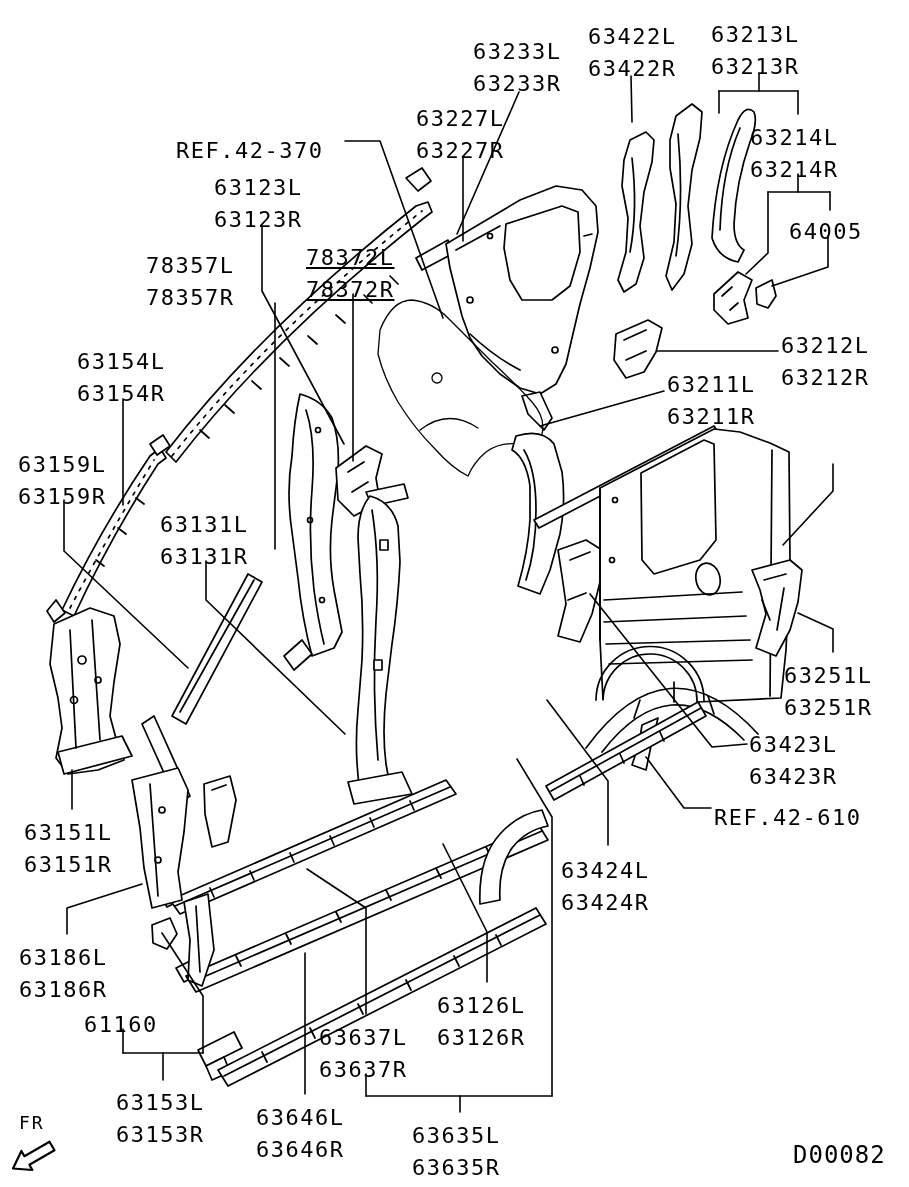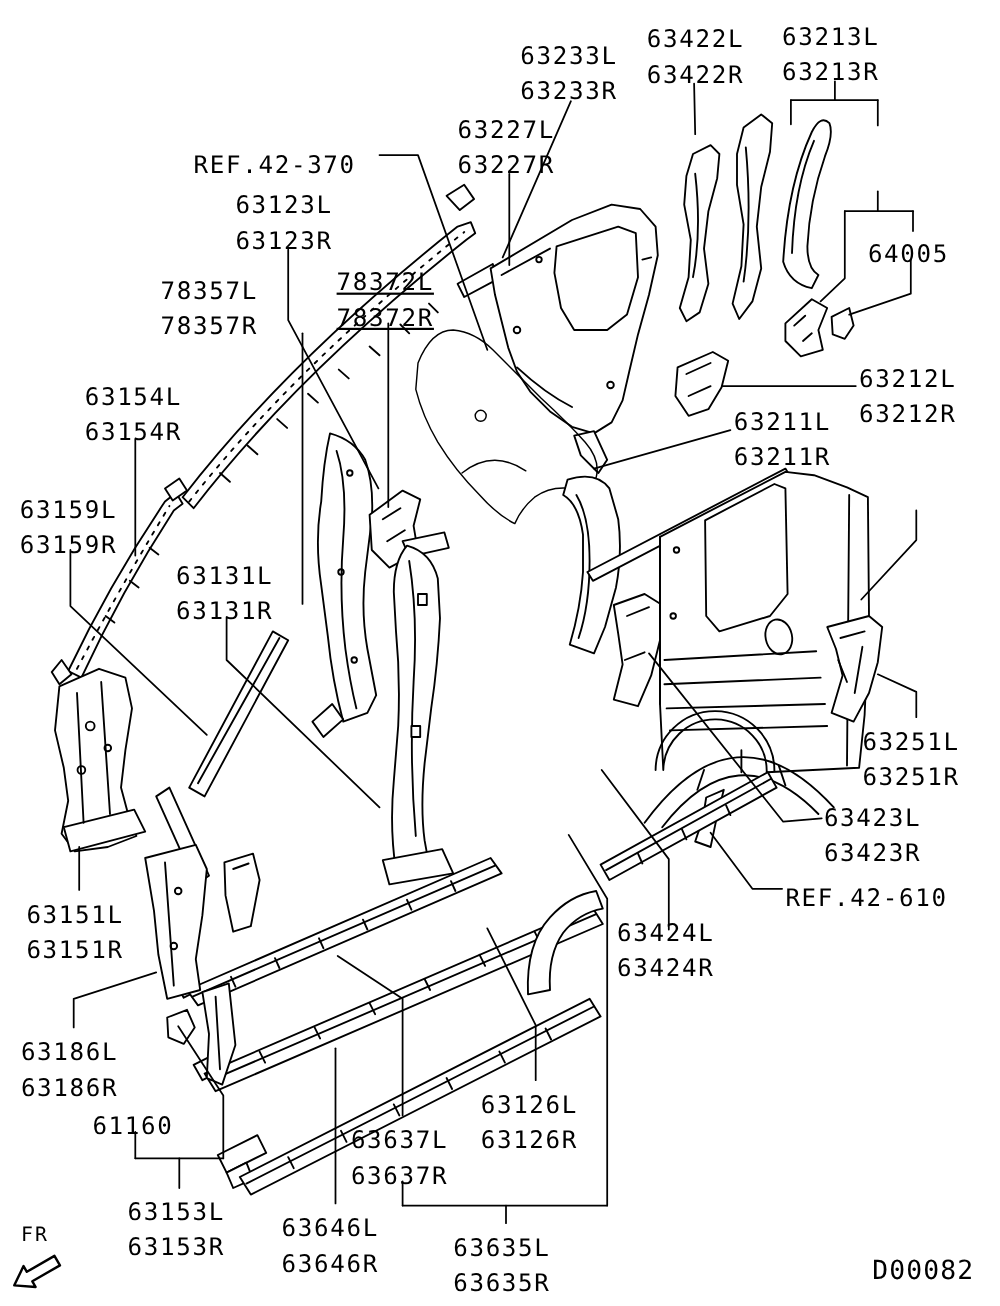--- a/index.html
+++ b/index.html
@@ -241,20 +241,22 @@
 
 <div id="labels-layer">
       <div class="part-label" style="left: 473px; top: 23px;">63233L
 63233R</div>
       <div class="part-label" style="left: 588px; top: 8px;">63422L
 63422R</div>
       <div class="part-label" style="left: 711px; top: 6px;">63213L
 63213R</div>
       <div class="part-label" style="left: 416px; top: 90px;">63227L
 63227R</div>
+      <div class="part-label" style="left: 750px; top: 109px;">63214L
+63214R</div>
       <div class="part-label" style="left: 789px; top: 203px;">64005</div>
       <div class="part-label" style="left: 176px; top: 122px;">REF.42-370</div>
       <div class="part-label" style="left: 214px; top: 159px;">63123L
 63123R</div>
       <div class="part-label" style="left: 146px; top: 237px;">78357L
 78357R</div>
       <div class="part-label" style="left: 306px; top: 229px; text-decoration: underline;">78372L
 78372R</div>
       <div class="part-label" style="left: 77px; top: 333px;">63154L
 63154R</div>
@@ -264,21 +266,21 @@
 63131R</div>
       <div class="part-label" style="left: 781px; top: 317px;">63212L
 63212R</div>
       <div class="part-label" style="left: 667px; top: 356px;">63211L
 63211R</div>
       <div class="part-label" style="left: 784px; top: 647px;">63251L
 63251R</div>
       <div class="part-label" style="left: 749px; top: 716px;">63423L
 63423R</div>
       <div class="part-label" style="left: 714px; top: 789px;">REF.42-610</div>
-      <div class="part-label" style="left: 561px; top: 820px;">63424L
+      <div class="part-label" style="left: 561px; top: 842px;">63424L
 63424R</div>
       <div class="part-label" style="left: 24px; top: 804px;">63151L
 63151R</div>
       <div class="part-label" style="left: 19px; top: 929px;">63186L
 63186R</div>
       <div class="part-label" style="left: 84px; top: 996px;">61160</div>
       <div class="part-label" style="left: 116px; top: 1074px; text-align: right;">63153L
 63153R</div>
       <div class="part-label" style="left: 437px; top: 977px;">63126L
 63126R</div>

